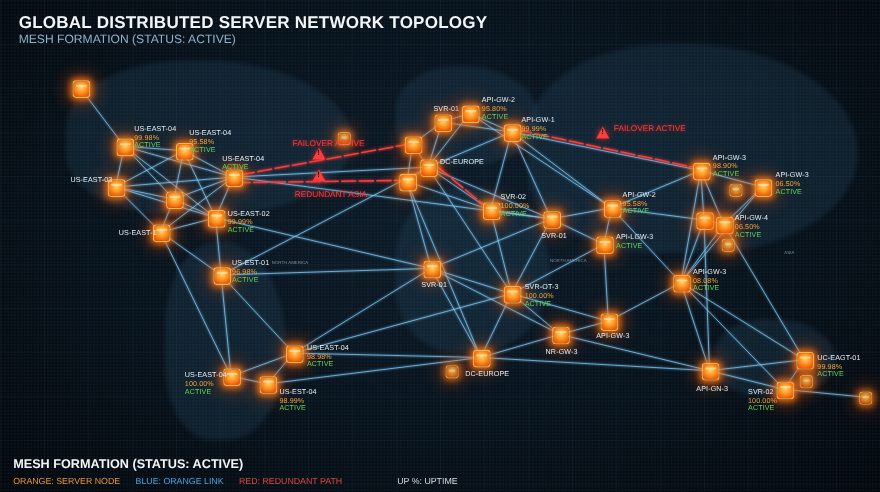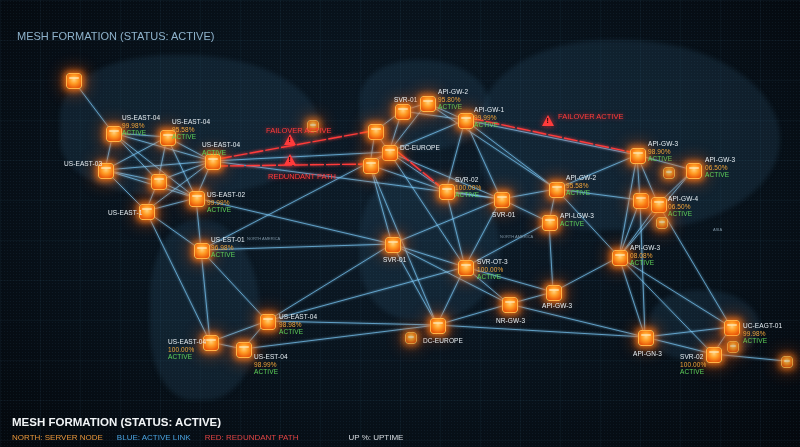--- a/index.html
+++ b/index.html
@@ -345,37 +345,38 @@
         <span class="st">ACTIVE</span>
       </div>
       <div class="node small" style="left: 786px; top: 361px;"></div>
       <div class="node small" style="left: 410px; top: 337px;"></div>
     </div>
   <div id="alerts">
       <div class="warn" style="left: 266px; top: 126px;">FAILOVER ACTIVE</div>
       <div class="tri" style="left: 284px; top: 134px;">
         <span>!</span>
       </div>
-      <div class="warn" style="left: 268px; top: 172px;">REDUNDANT PATH</div>
+      <div class="warn" style="left: 268px; top: 172px;">REDUNDANT ASIA</div>
       <div class="tri" style="left: 284px; top: 154px;">
         <span>!</span>
       </div>
       <div class="warn" style="left: 558px; top: 112px;">FAILOVER ACTIVE</div>
       <div class="tri" style="left: 542px; top: 115px;">
         <span>!</span>
       </div>
     </div>
   <div id="maplabels">
       <div class="tiny" style="left: 247px; top: 236px;">NORTH AMERICA</div>
       <div class="tiny" style="left: 500px; top: 234px;">NORTH AMERICA</div>
       <div class="tiny" style="left: 713px; top: 227px;">ASIA</div>
     </div>
 
+  <div class="title">GLOBAL DISTRIBUTED SERVER NETWORK TOPOLOGY</div>
   <div class="subtitle">MESH FORMATION (STATUS: ACTIVE)</div>
 
   <div class="legend-title">MESH FORMATION (STATUS: ACTIVE)</div>
   <div class="legend">
-    <span class="lg-orange">NORTH: SERVER NODE</span>
-    <span class="lg-blue">BLUE: ACTIVE LINK</span>
+    <span class="lg-orange">ORANGE: SERVER NODE</span>
+    <span class="lg-blue">BLUE: ORANGE LINK</span>
     <span class="lg-red">RED: REDUNDANT PATH</span>
     <span class="lg-white">UP %: UPTIME</span>
   </div>
 </div>
 
 </body></html>

